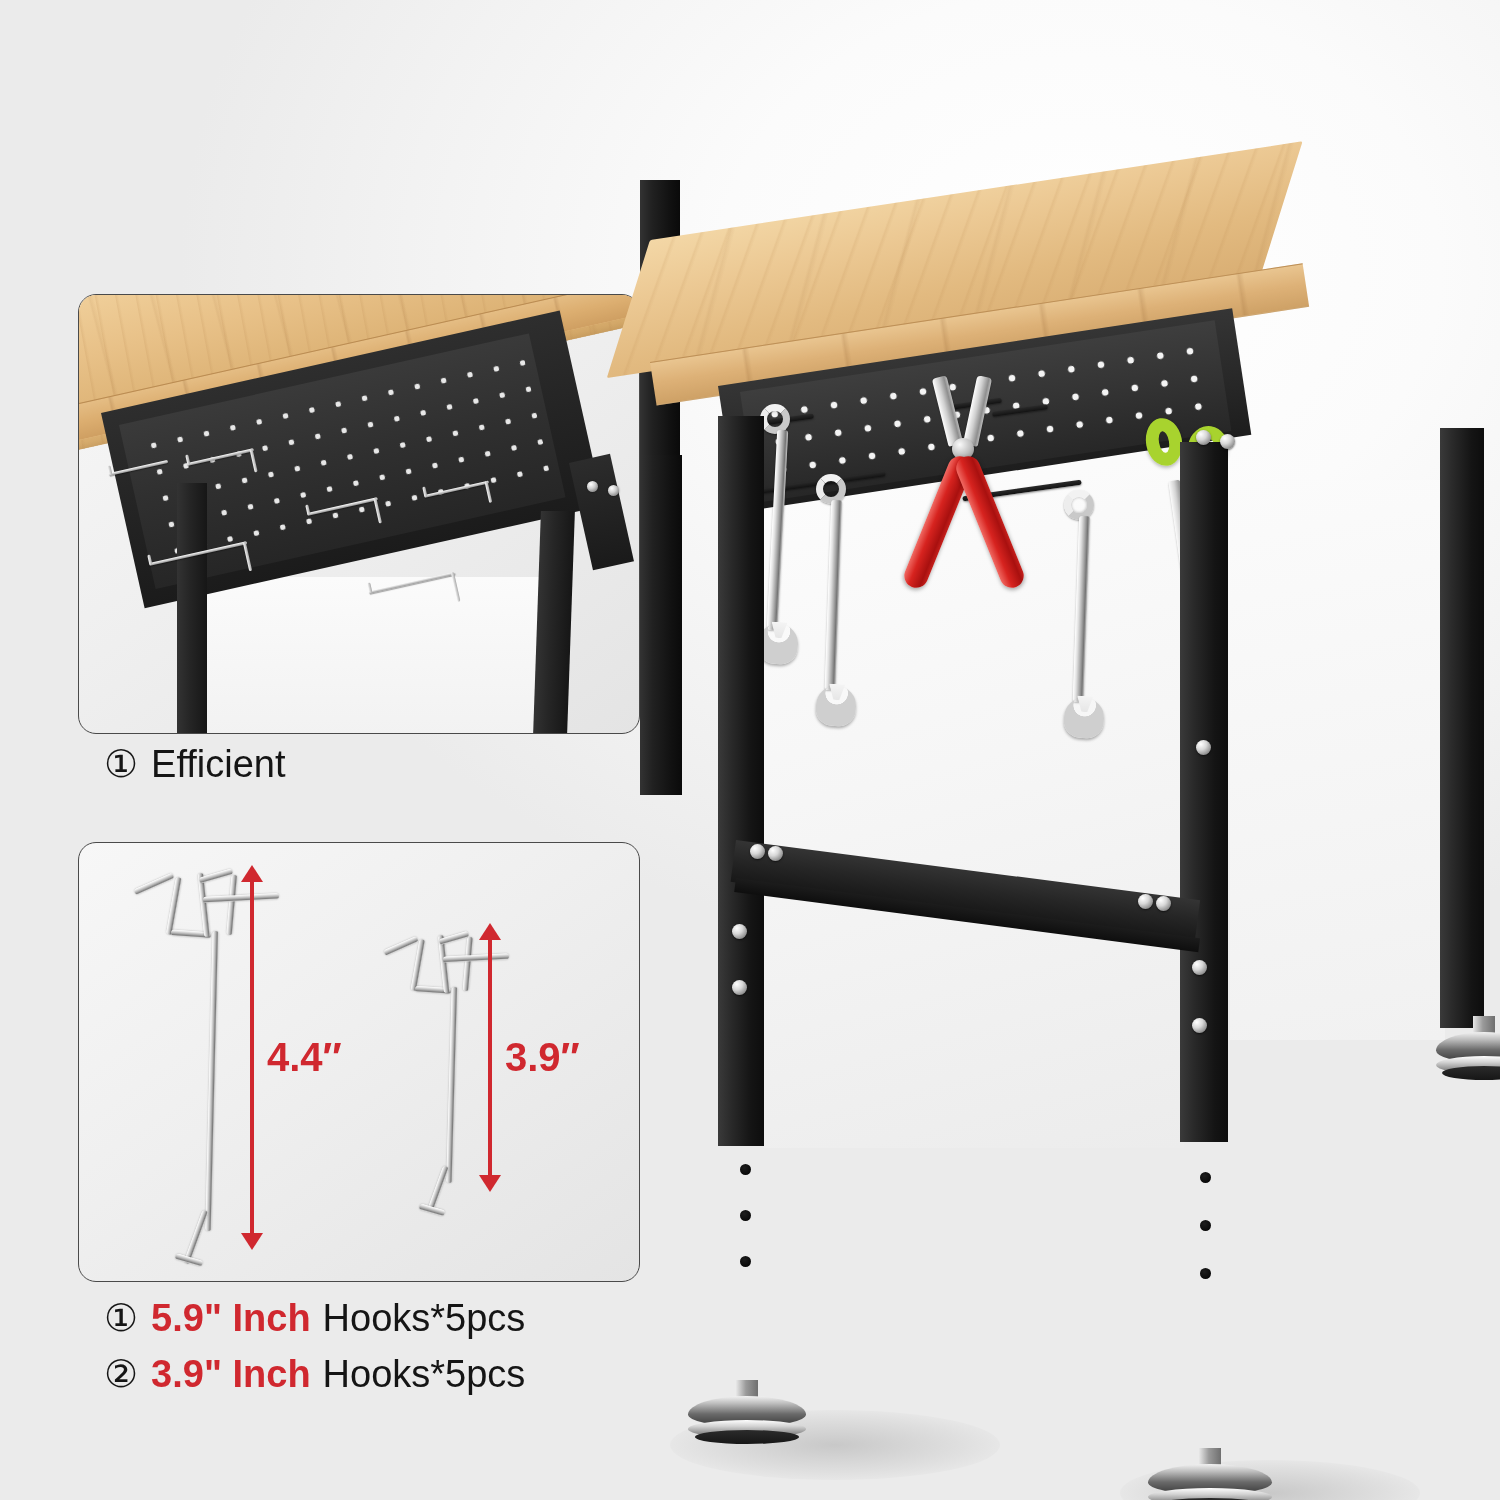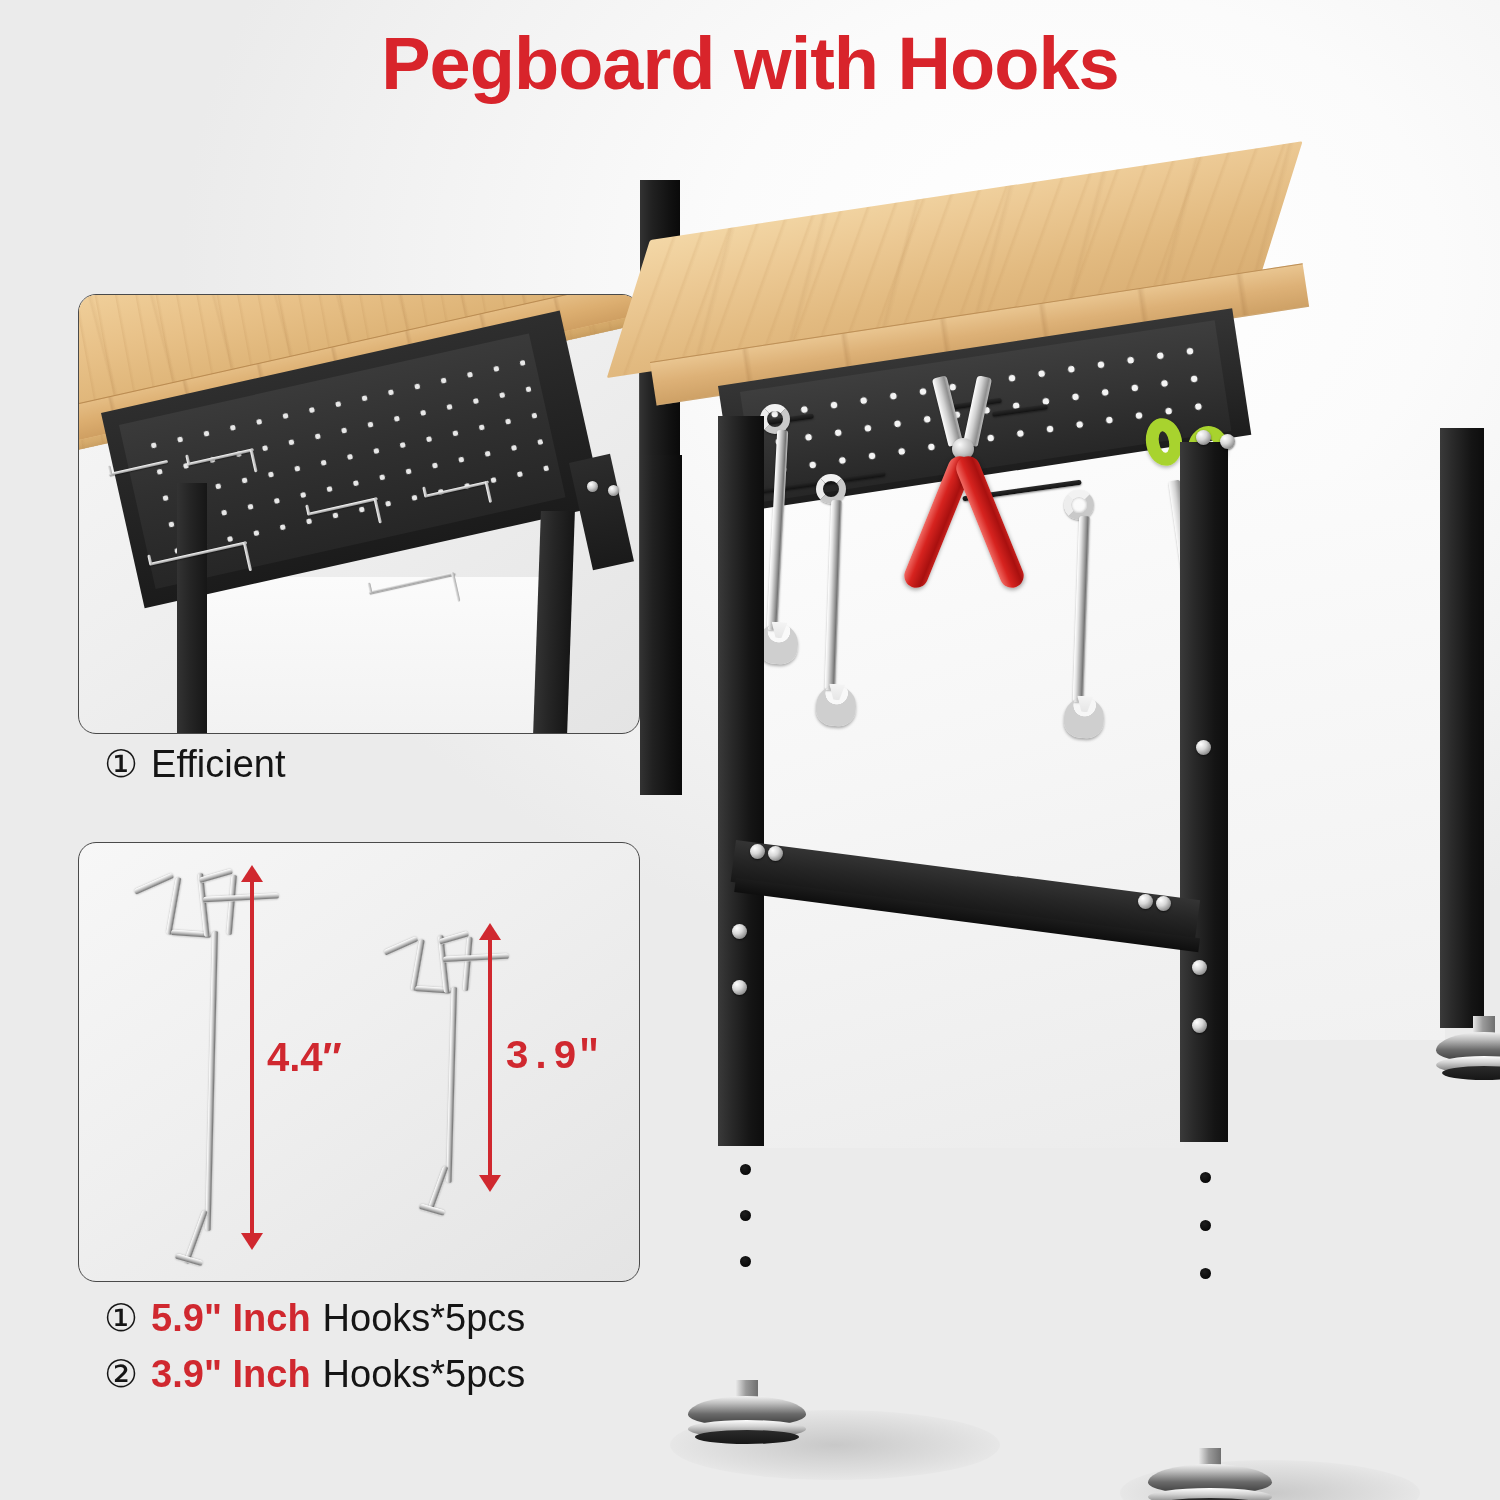--- a/index.html
+++ b/index.html
@@ -468,21 +468,20 @@
     background: radial-gradient(ellipse at center, rgba(120,120,120,.30) 0%, rgba(140,140,140,.12) 55%, rgba(255,255,255,0) 80%);
     border-radius: 50%;
   }
 </style>
 </head>
 <body>
 
 <div class="canvas">
 
   <div class="headline">
-    <span class="headline-line1">Pegboard with Hooks</span>
   </div>
 
   <div class="inset inset-top">
     <div class="it-scene">
 
       <div class="it-wood-top">
         <div class="it-wood-grain"></div>
       </div>
       <div class="it-wood-edge">
         <div class="it-wood-edge-grain"></div>
@@ -569,21 +568,21 @@
         <div class="wire" style="left:86px; top:12px;  width:6px;  height:54px; transform:rotate(5deg);"></div>
         <div class="wire-h wire" style="left:64px; top:30px;  width:66px; height:6px; transform:rotate(-3deg);"></div>
         <div class="wire" style="left:70px; top:62px;  width:6px;  height:196px; transform:rotate(1.6deg);"></div>
         <div class="wire" style="left:56px; top:240px; width:6px;  height:48px; transform:rotate(20deg);"></div>
         <div class="wire-h wire" style="left:40px; top:282px; width:26px; height:6px; transform:rotate(16deg);"></div>
       </div>
 
       <div class="dim-arrow dim-arrow-up" style="left:400px; top:80px;"></div>
       <div class="dim-line" style="left:409px; top:94px; height:240px;"></div>
       <div class="dim-arrow dim-arrow-down" style="left:400px; top:332px;"></div>
-      <div class="dim-label" style="left:426px; top:192px;font-family:Liberation Mono, monospace;">3.9″</div>
+      <div class="dim-label" style="left:426px; top:192px;">3.9″</div>
     </div>
   </div>
 
   <div class="caption caption-hook1">
     <span class="cap-num">①</span>
     <span class="cap-red">5.9" Inch</span>
     <span class="cap-dark">Hooks*5pcs</span>
   </div>
   <div class="caption caption-hook2">
     <span class="cap-num">②</span>

